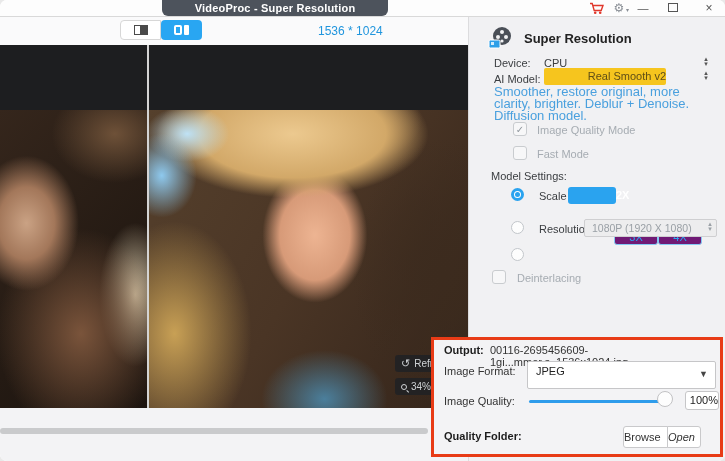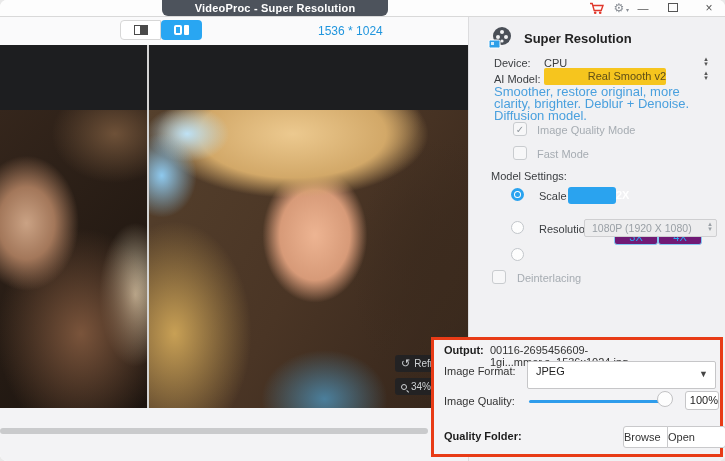--- a/index.html
+++ b/index.html
@@ -100,21 +100,21 @@
   .fmt-select{position:absolute;left:93px;top:21px;width:189px;height:28px;background:#fff;border:1px solid #c6c6c8;border-radius:2px;
     font-size:11px;color:#222;line-height:18px;padding-left:8px;cursor:pointer;}
   .fmt-caret{position:absolute;right:7px;top:3px;font-size:9px;color:#444;}
   .q-track{position:absolute;left:95px;top:60px;width:138px;height:3px;background:#2e9ceb;border-radius:2px;cursor:pointer;}
   .q-handle{position:absolute;left:223px;top:51px;width:16px;height:16px;background:#fdfdfd;border:1px solid #c2c2c4;border-radius:50%;cursor:pointer;}
   .q-value{position:absolute;left:251px;top:51px;width:34px;height:19px;background:#fff;border:1px solid #c6c6c8;border-radius:3px;
     font-size:11px;color:#222;text-align:right;line-height:17px;}
   .o-btn{position:absolute;top:86px;height:22px;background:#fff;border:1px solid #c9c9cb;font-size:11px;color:#333;
     text-align:left;line-height:20px;cursor:pointer;}
   .btn-browse{left:189px;width:45px;border-radius:3px 0 0 3px;}
-  .btn-open{left:233px;width:59px;border-radius:0 3px 3px 0;}
+  .btn-open{left:233px;width:34px;border-radius:0 3px 3px 0;font-style:italic;}
 </style>
 </head>
 <body>
 
 <div class="window">
 
   <div class="titlebar">
     <div class="title-pill">VideoProc - Super Resolution</div>
     <svg class="abs" style="left:589px;top:2px" width="16" height="13" viewBox="0 0 16 13">
       <path d="M1 1.5 h2.2 l2 7 h7 l1.8 -5 H4" fill="none" stroke="#e0372b" stroke-width="1.4"></path>

